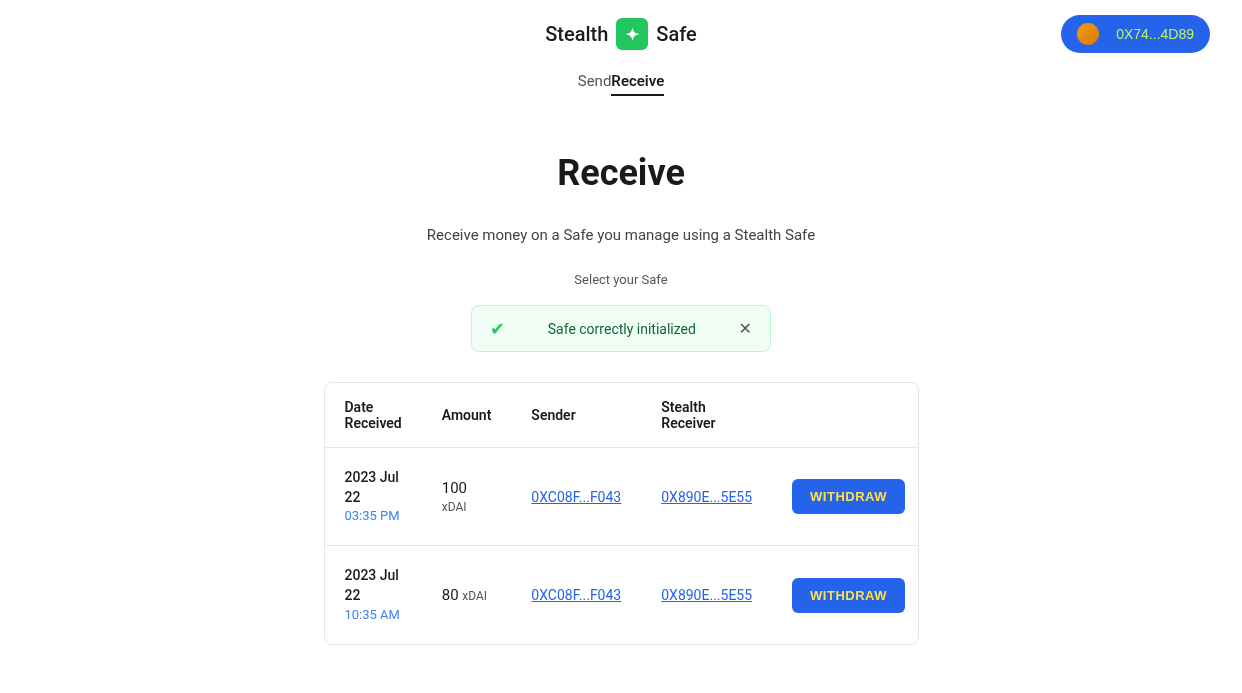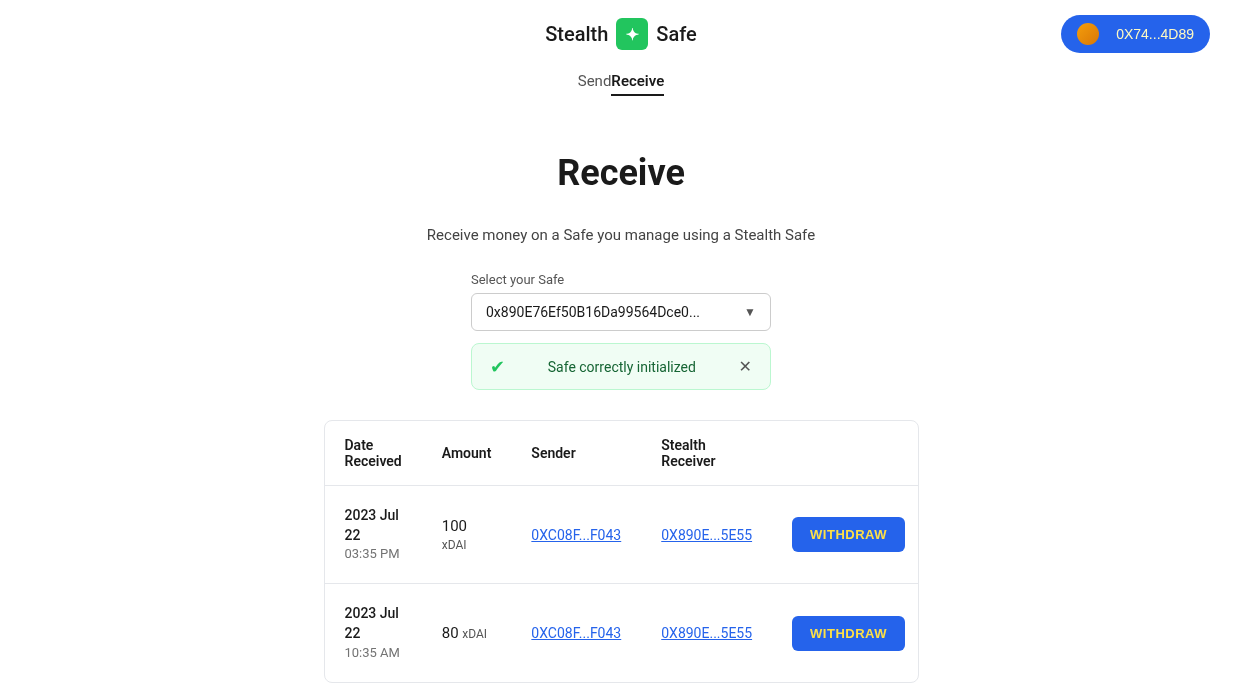--- a/index.html
+++ b/index.html
@@ -42,21 +42,21 @@
       color: white;
       font-size: 16px;
       font-weight: bold;
     }
     .wallet-btn {
       position: absolute;
       right: 32px;
       top: 50%;
       transform: translateY(-50%);
       background: #2563eb;
-      color: #fef9c3;
+      color: #bef264;
       border: none;
       border-radius: 20px;
       padding: 8px 16px;
       font-size: 14px;
       font-weight: 500;
       cursor: pointer;
       display: flex;
       align-items: center;
       gap: 17px;
     }
@@ -196,21 +196,21 @@
       color: #1a1a1a;
       vertical-align: middle;
     }
     .date-cell {
       line-height: 1.4;
     }
     .date-main {
       font-weight: 500;
     }
     .date-time {
-      color: #737373;
+      color: #3b82f6;
       font-size: 13px;
     }
     .amount-cell {
       font-size: 15px;
     }
     .amount-unit {
       font-size: 12px;
       color: #555;
       font-weight: 400;
     }
@@ -250,24 +250,20 @@
   <a class="nav-item" href="#">Send</a>
   <a class="nav-item active" href="#">Receive</a>
 </nav>
 
 <div class="main">
   <h1 class="page-title">Receive</h1>
   <p class="page-subtitle">Receive money on a Safe you manage using a Stealth Safe</p>
 
   <div class="safe-selector-wrapper">
     <span class="safe-label">Select your Safe</span>
-    <div class="safe-select">
-      <span class="safe-select-text">0x890E76Ef50B16Da99564Dce0...</span>
-      <span class="chevron-down">▼</span>
-    </div>
   </div>
 
   <div class="success-banner">
     <span class="success-icon">✔</span>
     <span>Safe correctly initialized</span>
     <span class="close-icon">✕</span>
   </div>
 
   <div class="table-container">
     <table>

